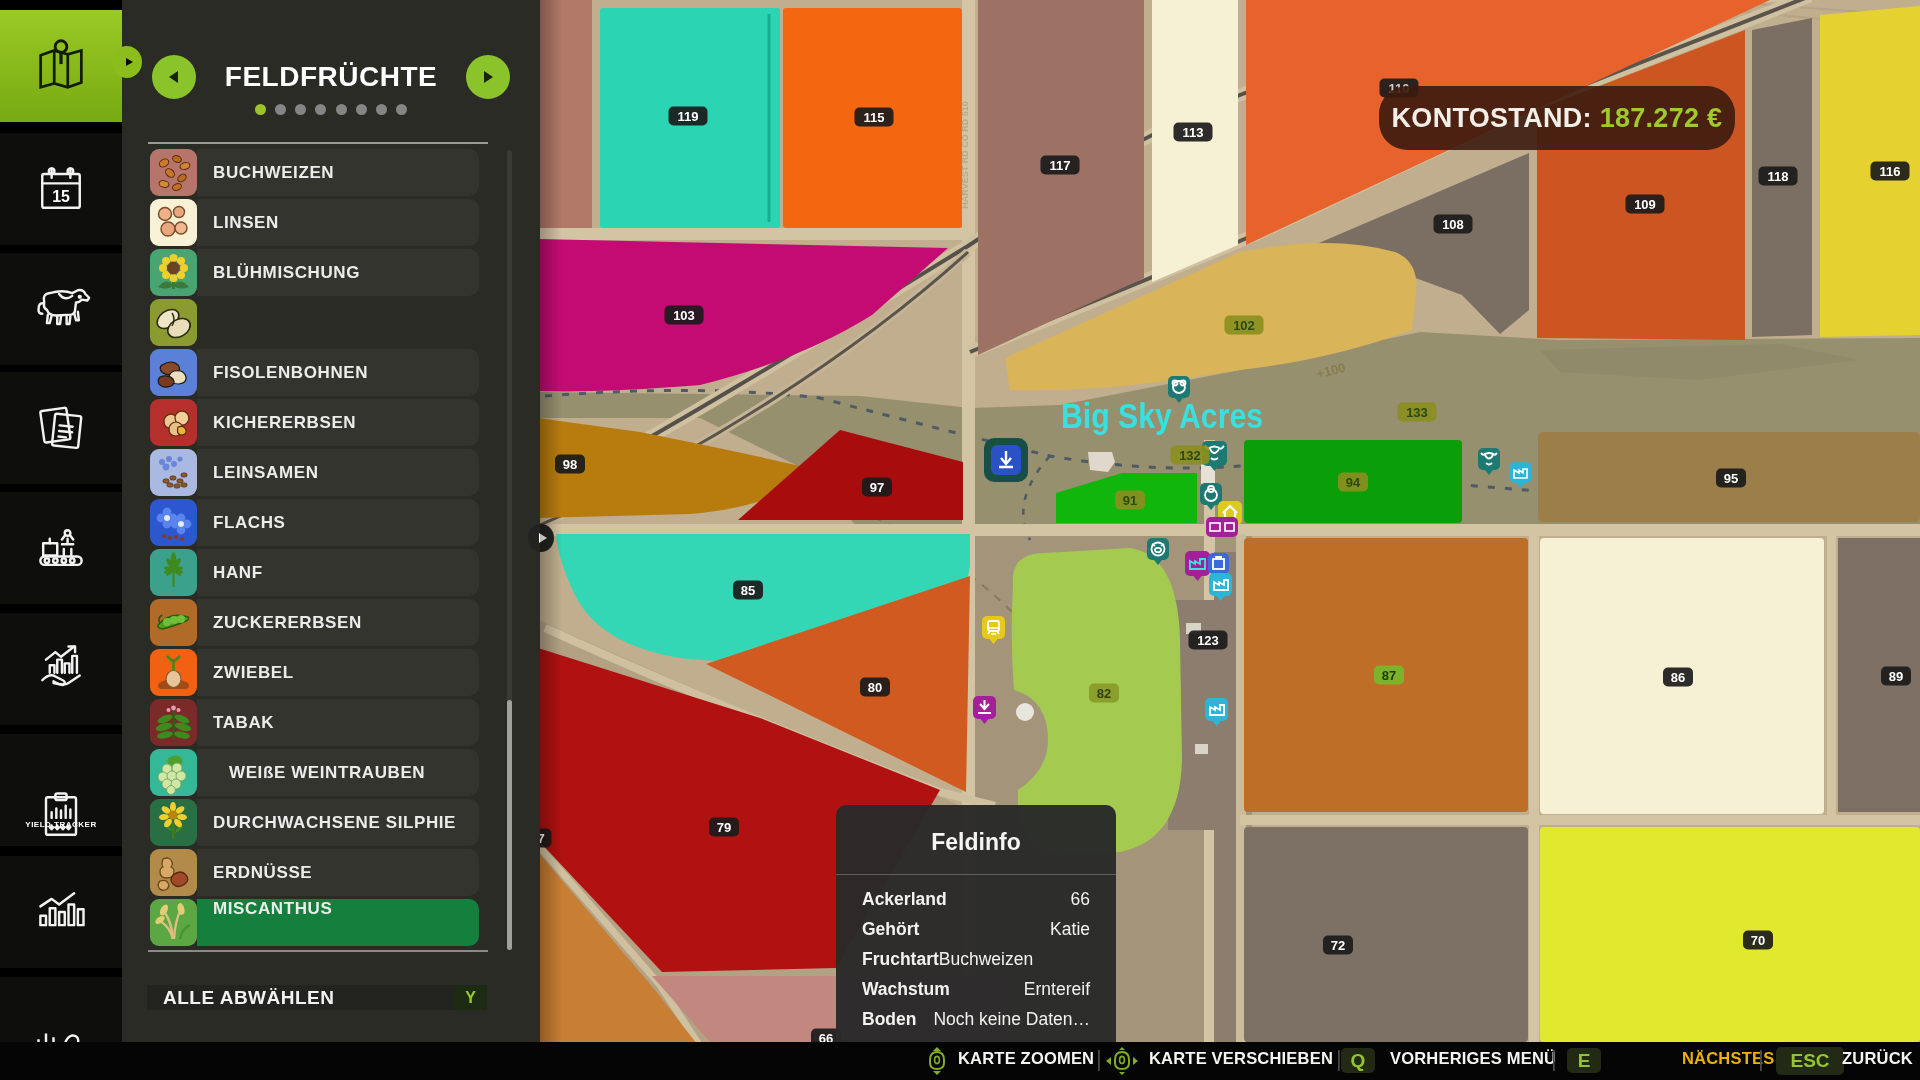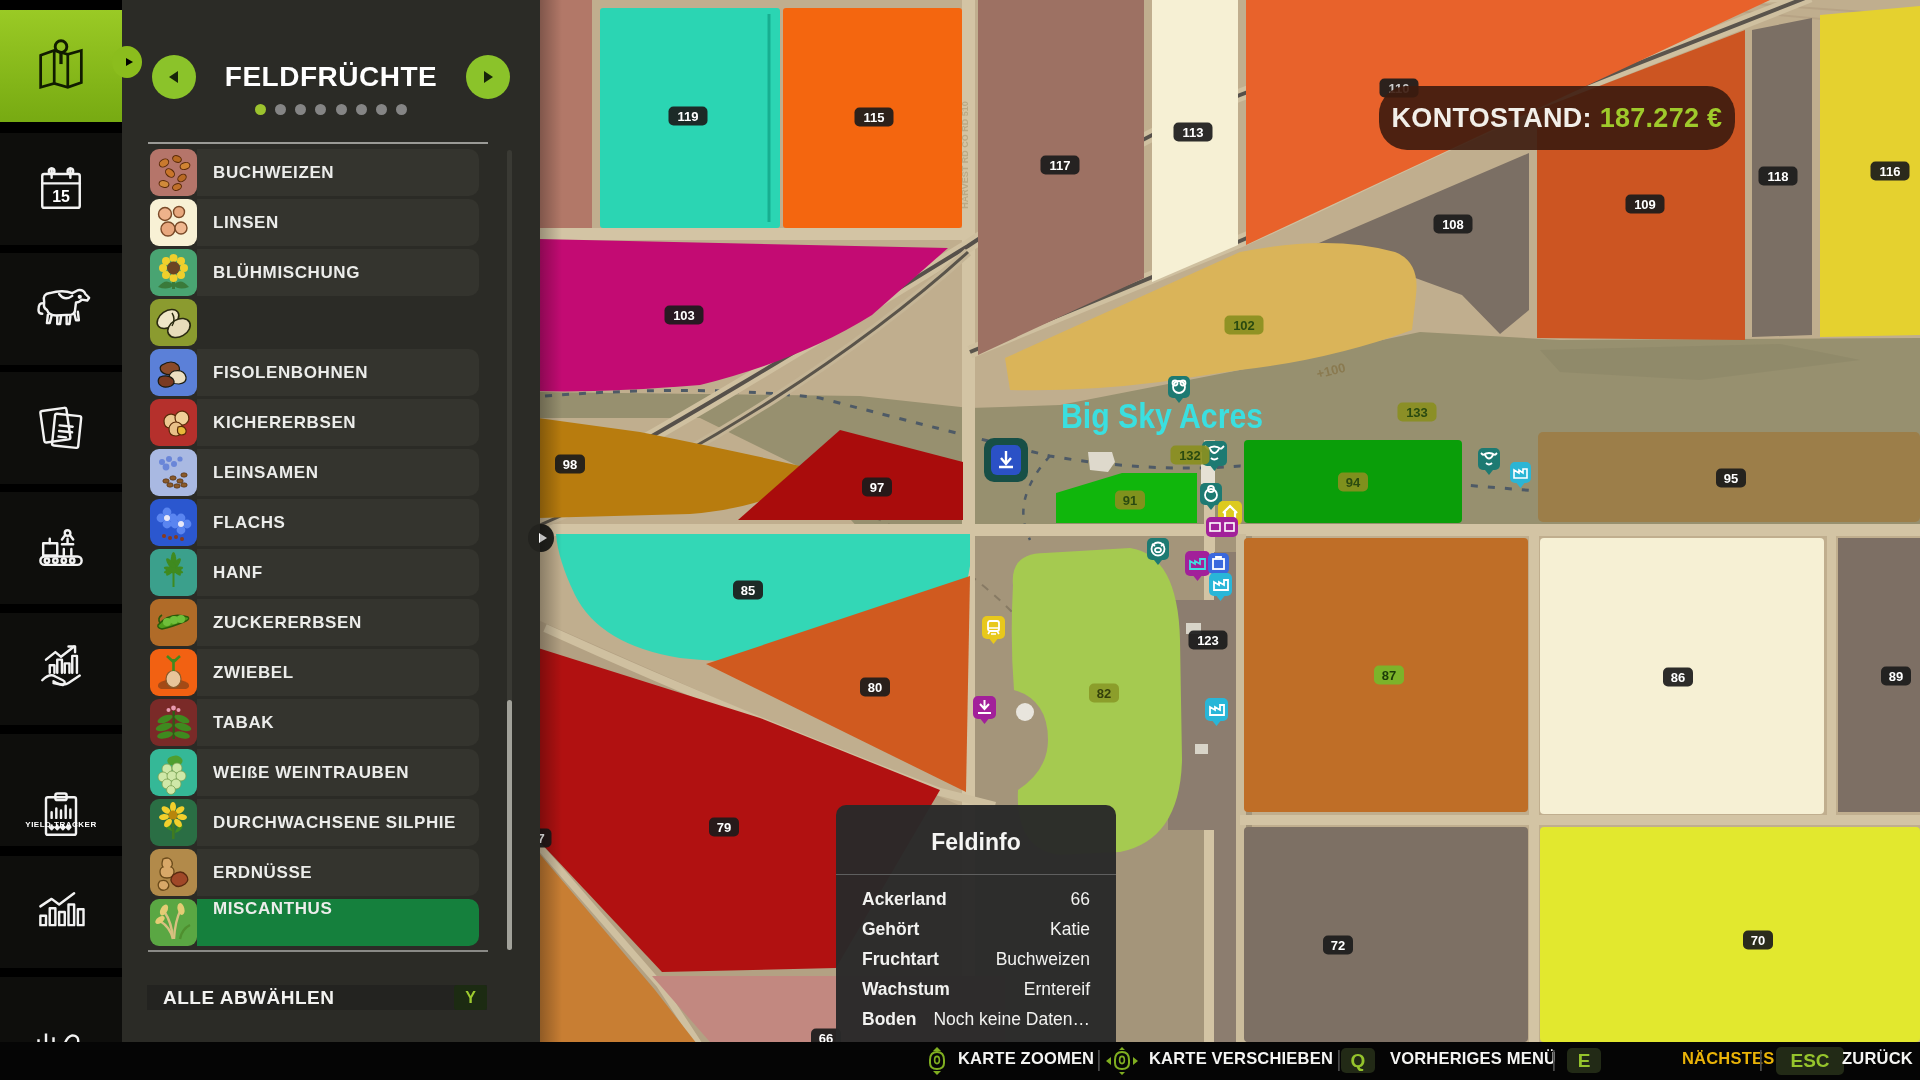--- a/index.html
+++ b/index.html
@@ -702,21 +702,21 @@
             <circle cx="27" cy="19" r="5"></circle>
             <circle cx="13" cy="28" r="5"></circle>
             <circle cx="22" cy="27" r="5"></circle>
             <circle cx="31" cy="27" r="5"></circle>
             <circle cx="17" cy="35" r="5"></circle>
             <circle cx="26" cy="35" r="5"></circle>
             <circle cx="21" cy="41" r="4.4"></circle>
           </g>
         </svg>
         <div style="position:absolute;left:47px;top:0;width:282px;height:47px;background:#34342e;border-radius:0 10px 10px 0;display:flex;align-items:center">
-          <span style="color:#ecedeb;font-size:17px;font-weight:bold;letter-spacing:.6px;margin-left:16px;white-space:nowrap">WEIßE WEINTRAUBEN</span>
+          <span style="color:#ecedeb;font-size:17px;font-weight:bold;letter-spacing:.6px;margin-left:32px;white-space:nowrap">WEIßE WEINTRAUBEN</span>
         </div>
       </div>
 
 <div class="abs" style="left:28px;top:799px;width:357px;height:47px">
         <svg width="47" height="47" style="position:absolute;left:0;top:0">
           <rect width="47" height="47" rx="9" fill="#2a6e44"></rect>
           <rect x="22" y="24" width="2.6" height="16" fill="#3f7a1f"></rect>
           <path d="M22 32 q-7 -2 -8 -8 q6 0 8 8z" fill="#3f8a1f"></path>
           <path d="M25 34 q7 -2 8 -8 q-6 0 -8 8z" fill="#3f8a1f"></path>
           <g fill="#f2cf2c">
@@ -798,21 +798,21 @@
 <div style="position:absolute;top:83px;left:26px;right:26px;display:flex;justify-content:space-between;color:#f2f2f0;font-size:17.5px;line-height:22px;white-space:nowrap">
         <span style="font-weight:bold">Ackerland</span>
         <span>66</span>
       </div>
 
 <div style="position:absolute;top:113px;left:26px;right:26px;display:flex;justify-content:space-between;color:#f2f2f0;font-size:17.5px;line-height:22px;white-space:nowrap">
         <span style="font-weight:bold">Gehört</span>
         <span>Katie</span>
       </div>
 
-<div style="position:absolute;top:143px;left:26px;right:26px;display:flex;justify-content:space-between;color:#f2f2f0;font-size:17.5px;line-height:22px;white-space:nowrap">
+<div style="position:absolute;top:143px;left:26px;right:26px;display:flex;justify-content:flex-start;color:#f2f2f0;font-size:17.5px;line-height:22px;white-space:nowrap">
         <span style="font-weight:bold">Fruchtart</span>
         <span>Buchweizen</span>
       </div>
 
 <div style="position:absolute;top:173px;left:26px;right:26px;display:flex;justify-content:space-between;color:#f2f2f0;font-size:17.5px;line-height:22px;white-space:nowrap">
         <span style="font-weight:bold">Wachstum</span>
         <span>Erntereif</span>
       </div>
 
 <div style="position:absolute;top:203px;left:26px;right:26px;display:flex;justify-content:space-between;color:#f2f2f0;font-size:17.5px;line-height:22px;white-space:nowrap">

